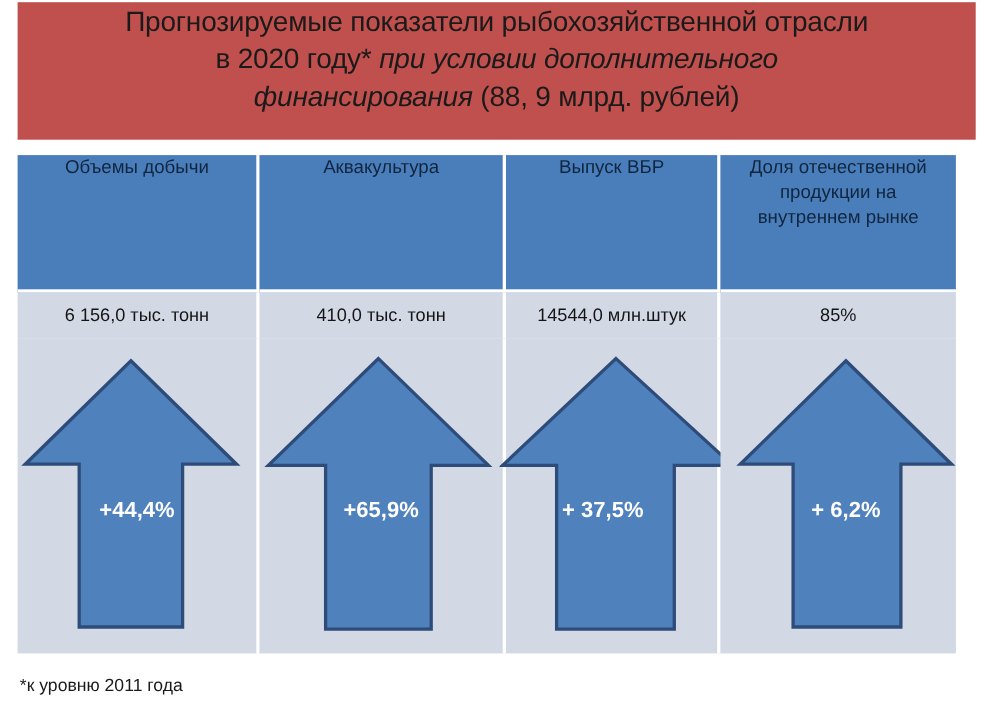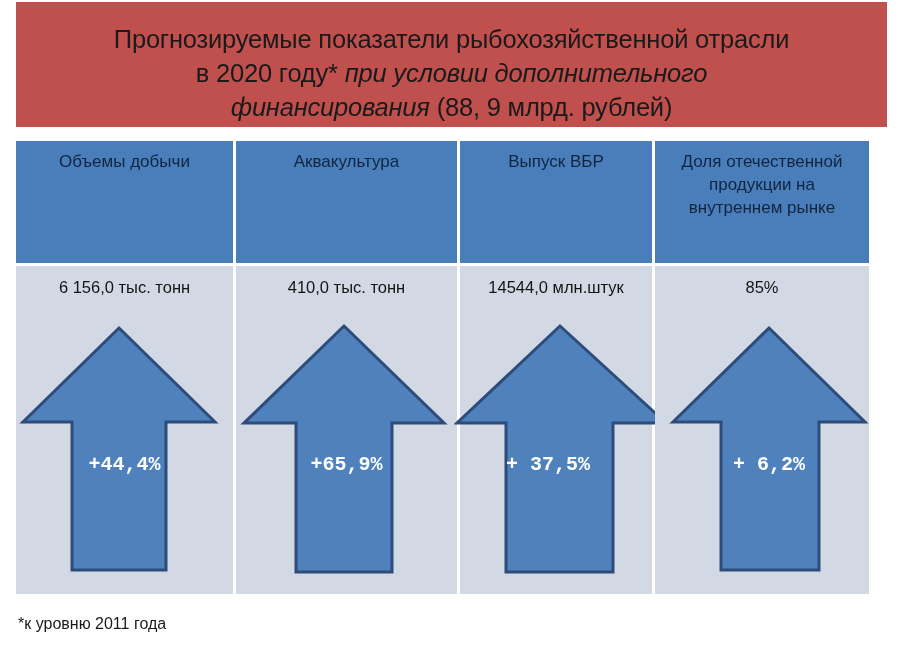--- a/index.html
+++ b/index.html
@@ -17,21 +17,21 @@
 
   
   #title-banner {
     position: absolute;
     left: 16px;
     top: 2px;
     width: 871px;
     height: 125px;
     background: #C0504D;
     display: flex;
-    align-items: flex-end;
+    align-items: flex-start;
     justify-content: center;
     box-sizing: border-box;
     padding: 2px 18px;
   }
   #title-text {
     color: #1a1a1a;
     font-size: 25.5px;
     line-height: 1.33;
     text-align: center;
     font-weight: 400;
@@ -69,21 +69,20 @@
   .col-2 { width: 195px; }
   .col-3 { width: 214px; }
 
   .head-cell {
     background: #4A7EBB;
     border-right: 3px solid #FFFFFF;
     border-bottom: 3px solid #FFFFFF;
     display: flex;
     align-items: flex-start;
     justify-content: center;
-    padding-top: 10px;
   }
   .head-cell:last-child { border-right: none; }
   .head-label {
     color: #10253F;
     font-size: 17px;
     line-height: 1.35;
     text-align: center;
     padding: 0 6px;
   }
 
@@ -107,21 +106,20 @@
     overflow: visible;
   }
   .arrow-cell:last-child { border-right: none; padding-left: 43px; }
 
   .arrow-wrap {
     position: absolute;
     top: 0;
     left: 0;
     width: 100%;
     height: 100%;
-    font-family: Liberation Mono, monospace;
   }
   .arrow-svg {
     position: absolute;
     display: block;
   }
   .arrow-pct {
     position: absolute;
     color: #FFFFFF;
     font-size: 20px;
     font-weight: bold;

